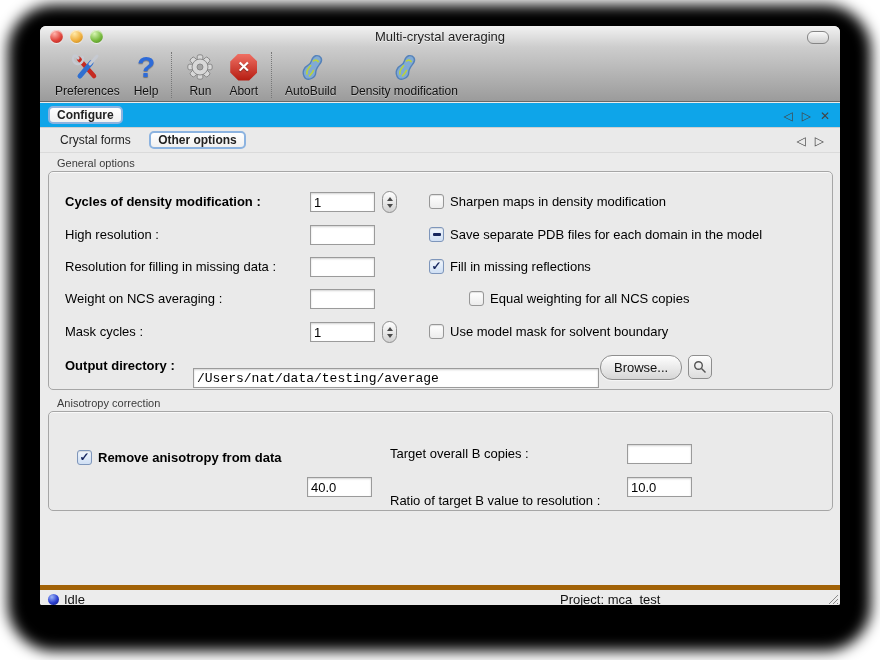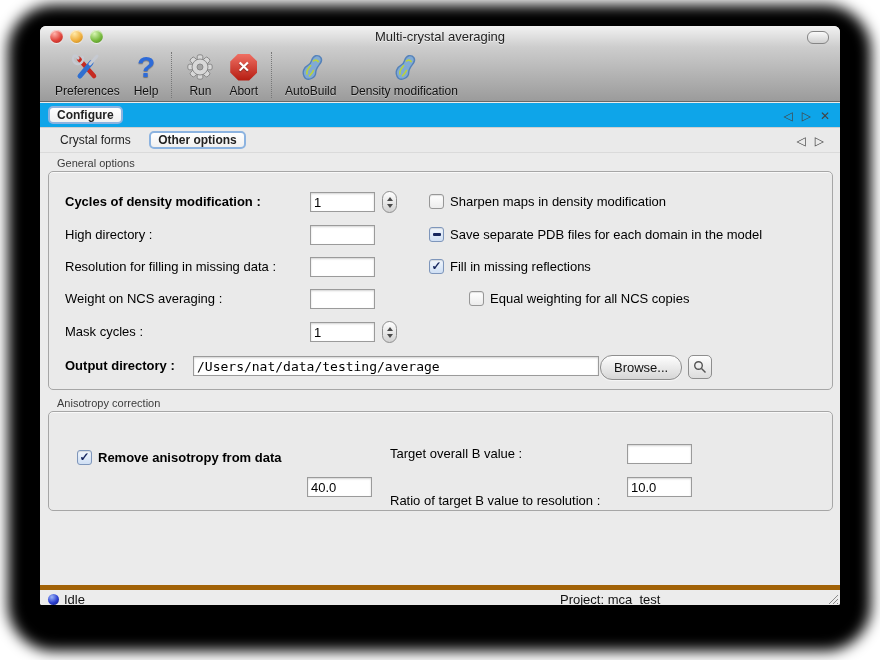--- a/index.html
+++ b/index.html
@@ -189,21 +189,21 @@
   <div class="legend" style="left:17px;top:131px;">General options</div>
   <div class="groupbox" style="left:8px;top:145px;width:783px;height:217px;"></div>
 
   <div class="flabel bold" style="left:25px;top:166px;">Cycles of density modification :</div>
   <input class="tfield" style="left: 270px; top: 166px; width: 57px;" value="1">
   <div class="spinner" style="left:342px;top:165px;">
       <div class="tri-up"></div>
       <div class="tri-dn"></div>
     </div>
 
-  <div class="flabel" style="left:25px;top:199px;">High directory :</div>
+  <div class="flabel" style="left:25px;top:199px;">High resolution :</div>
   <input class="tfield" style="left: 270px; top: 199px; width: 57px;" value="">
 
   <div class="flabel" style="left:25px;top:231px;">Resolution for filling in missing data :</div>
   <input class="tfield" style="left: 270px; top: 231px; width: 57px;" value="">
 
   <div class="flabel" style="left:25px;top:263px;">Weight on NCS averaging :</div>
   <input class="tfield" style="left: 270px; top: 263px; width: 57px;" value="">
 
   <div class="flabel" style="left:25px;top:296px;">Mask cycles :</div>
   <input class="tfield" style="left: 270px; top: 296px; width: 57px;" value="1">
@@ -221,39 +221,43 @@
     <span class="cblabel">Sharpen maps in density modification</span>
   </div>
   <div class="cbrow" style="left:389px;top:233px;">
     <span class="cb checked"></span>
     <span class="cblabel">Fill in missing reflections</span>
   </div>
   <div class="cbrow" style="left:389px;top:265px;padding-left:40px;">
     <span class="cb"></span>
     <span class="cblabel">Equal weighting for all NCS copies</span>
   </div>
+  <div class="cbrow" style="left:389px;top:298px;">
+    <span class="cb"></span>
+    <span class="cblabel">Use model mask for solvent boundary</span>
+  </div>
 
   <div class="flabel bold" style="left:25px;top:330px;">Output directory :</div>
-  <input class="tfield mono" style="left: 153px; top: 330px; width: 398px;" value="/Users/nat/data/testing/average">
+  <input class="tfield mono" style="left: 153px; top: 342px; width: 398px; font-family: Liberation Mono, monospace;" value="/Users/nat/data/testing/average">
   <div class="btn" style="left:560px;top:329px;">Browse...</div>
   <div class="sqbtn" style="left:648px;top:329px;">
     <svg width="14" height="14" viewBox="0 0 14 14">
       <circle cx="5.5" cy="5.5" r="3.8" fill="none" stroke="#555" stroke-width="1.4"></circle>
       <line x1="8.5" y1="8.5" x2="12.5" y2="12.5" stroke="#555" stroke-width="1.4"></line>
     </svg>
   </div>
 
   <div class="legend" style="left:17px;top:371px;">Anisotropy correction</div>
   <div class="groupbox" style="left:8px;top:385px;width:783px;height:98px;"></div>
 
   <div class="cbrow" style="left:37px;top:424px;">
     <span class="cb checked"></span>
     <span class="cblabel" style="font-weight:bold;">Remove anisotropy from data</span>
   </div>
-  <div class="flabel" style="left:350px;top:418px;">Target overall B value :</div>
+  <div class="flabel" style="left:350px;top:418px;">Target overall B copies :</div>
   <input class="tfield" style="left: 587px; top: 418px; width: 57px;" value="">
 
   <input class="tfield" style="left: 267px; top: 451px; width: 57px;" value="40.0">
   <div class="flabel" style="left:350px;top:465px;">Ratio of target B value to resolution :</div>
   <input class="tfield" style="left: 587px; top: 451px; width: 57px;" value="10.0">
 
   <div class="statusbar">
     <div class="dot"></div>
     <div class="stext">Idle</div>
     <div class="sproject">Project: mca_test</div>

